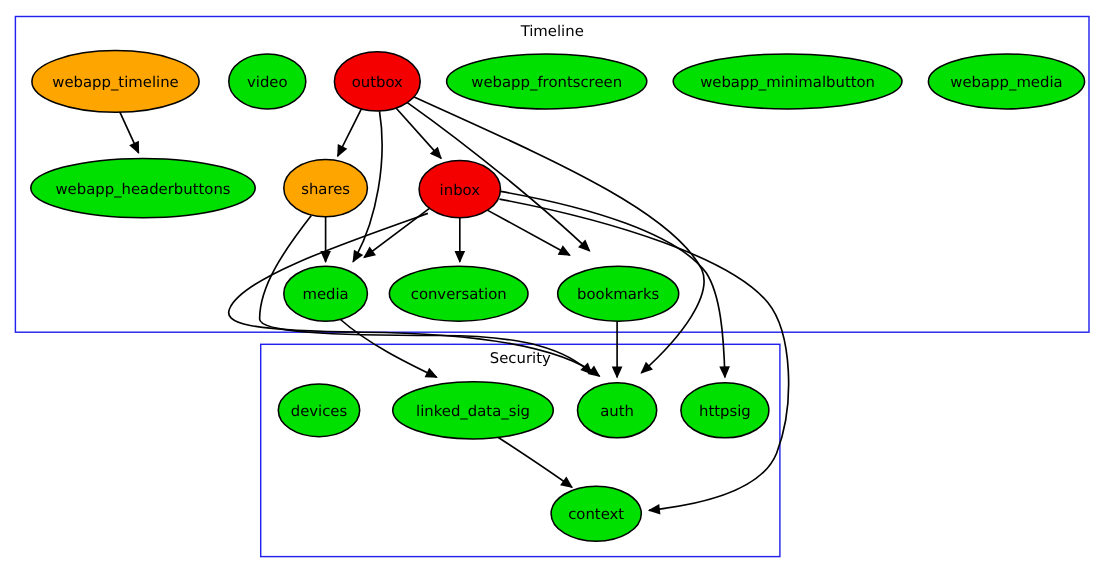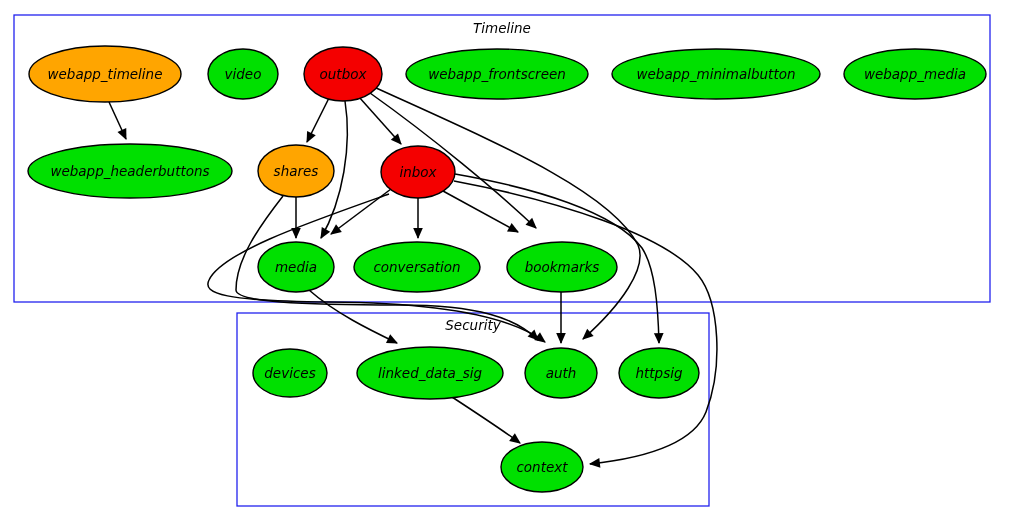--- a/index.html
+++ b/index.html
@@ -1,18 +1,18 @@
 <!DOCTYPE html>
 <html><head>
 <meta charset="utf-8">
 <style>
   html,body{margin:0;padding:0;background:#ffffff;}
   body{width:1013px;height:520px;overflow:hidden;
        font-family:"DejaVu Sans","Liberation Sans",sans-serif;}
-  #stage{position:relative;width:939px;height:520px;font-style:italic;}
+  #stage{position:relative;width:939px;height:520px;}
   svg{display:block;}
   .cluster-rect{fill:none;stroke-width:1.3px;}
   .cluster-label{font-size:13.5px;fill:#000000;}
   .node-shape{stroke:#000000;stroke-width:1.4px;}
   .node-label{font-size:13.5px;fill:#000000;text-anchor:middle;}
   .edge-path{fill:none;stroke:#000000;stroke-width:1.5px;}
 </style>
 </head>
 <body>
 

